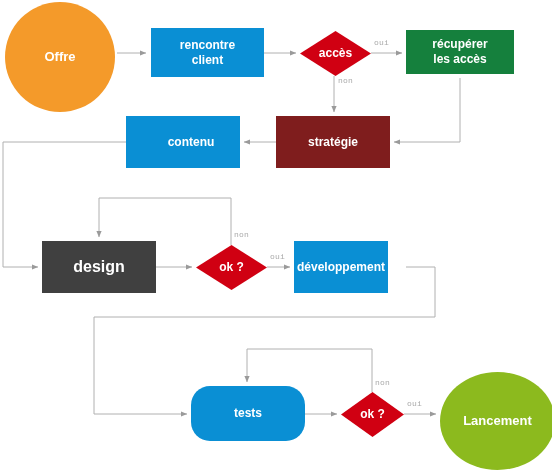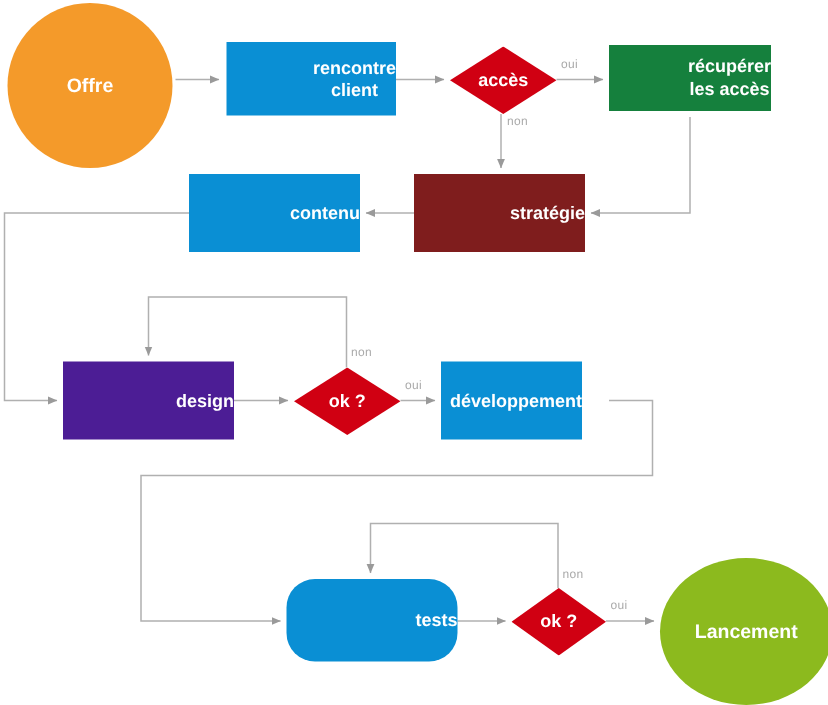--- a/index.html
+++ b/index.html
@@ -30,21 +30,20 @@
     align-items: center;
     justify-content: center;
     text-align: center;
     color: #ffffff;
     font-weight: bold;
     line-height: 1.22;
     box-sizing: border-box;
   }
   .node.rect {
     background: #0a8fd4;
-    justify-content: flex-end;
   }
   .node.circle {
     border-radius: 50%;
   }
   .node.diamond-wrap {
     background: transparent;
   }
   .diamond-shape {
     position: absolute;
     left: 0;
@@ -56,20 +55,21 @@
     position: relative;
     z-index: 2;
   }
   .edge-label {
     position: absolute;
     color: #aaaaaa;
     font-size: 8px;
     font-weight: normal;
     white-space: nowrap;
     letter-spacing: .2px;
+    font-family: Liberation Mono, monospace;
   }
 </style>
 </head>
 <body>
 
 <div id="canvas">
   <svg id="edges" viewBox="0 0 552 470" xmlns="http://www.w3.org/2000/svg">
     <defs>
       <marker id="arrowhead" markerWidth="7" markerHeight="7" refX="6" refY="3" orient="auto" markerUnits="userSpaceOnUse">
         <path d="M0,0.4 L6.2,3 L0,5.6 z" fill="#9a9a9a"></path>
@@ -107,21 +107,21 @@
       </div>
       <div class="node rect" style="left: 406px; top: 30px; width: 108px; height: 44px; font-size: 12px; background: #15803d;">
         <span>récupérer<br>les accès</span>
       </div>
       <div class="node rect" style="left: 126px; top: 116px; width: 114px; height: 52px; font-size: 12px; background: rgb(10, 143, 212); padding-left: 16px;">
         <span>contenu</span>
       </div>
       <div class="node rect" style="left: 276px; top: 116px; width: 114px; height: 52px; font-size: 12px; background: #7f1d1d;">
         <span>stratégie</span>
       </div>
-      <div class="node rect" style="left: 42px; top: 241px; width: 114px; height: 52px; font-size: 12px; background: #4c1d95;">
+      <div class="node rect" style="left: 42px; top: 241px; width: 114px; height: 52px; font-size: 16px; background: #404040;">
         <span>design</span>
       </div>
       <div class="node diamond-wrap" style="left: 196px; top: 245px; width: 71px; height: 45px; font-size: 12px;">
         <svg class="diamond-shape" viewBox="0 0 100 100" preserveAspectRatio="none">
           <polygon points="50,0 100,50 50,100 0,50" fill="#d00012"></polygon>
         </svg>
         <span class="diamond-label">ok ?</span>
       </div>
       <div class="node rect" style="left: 294px; top: 241px; width: 94px; height: 52px; font-size: 12px; background: rgb(10, 143, 212);">
         <span>développement</span>

